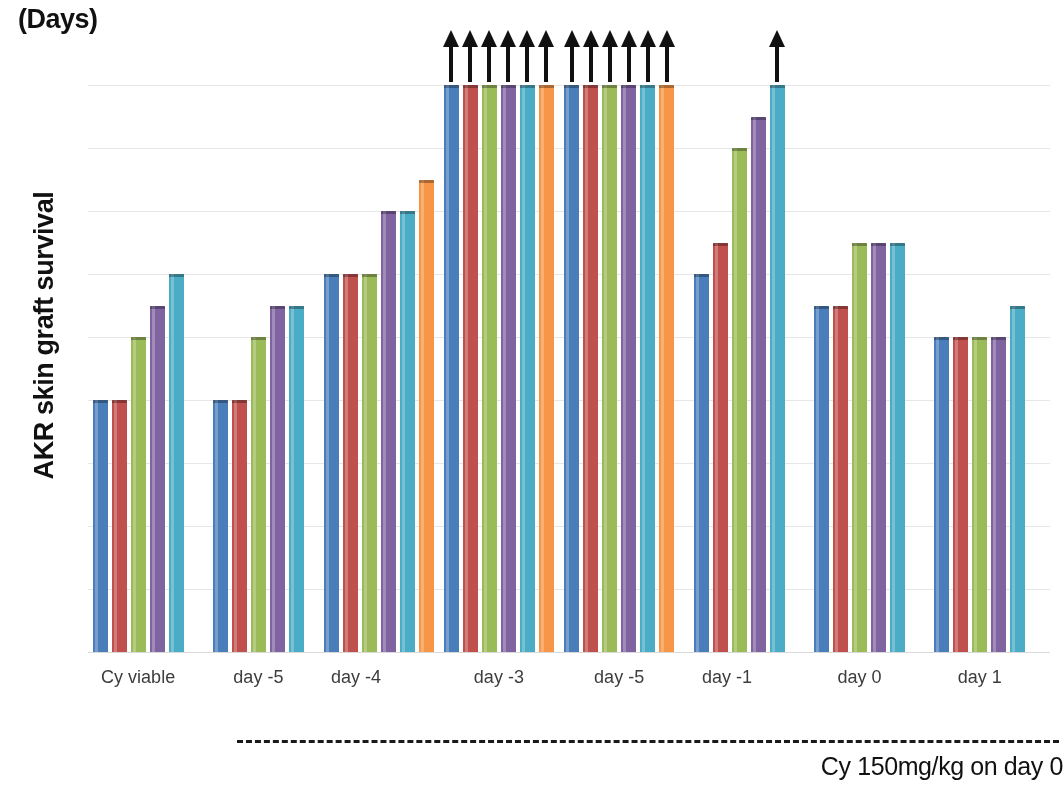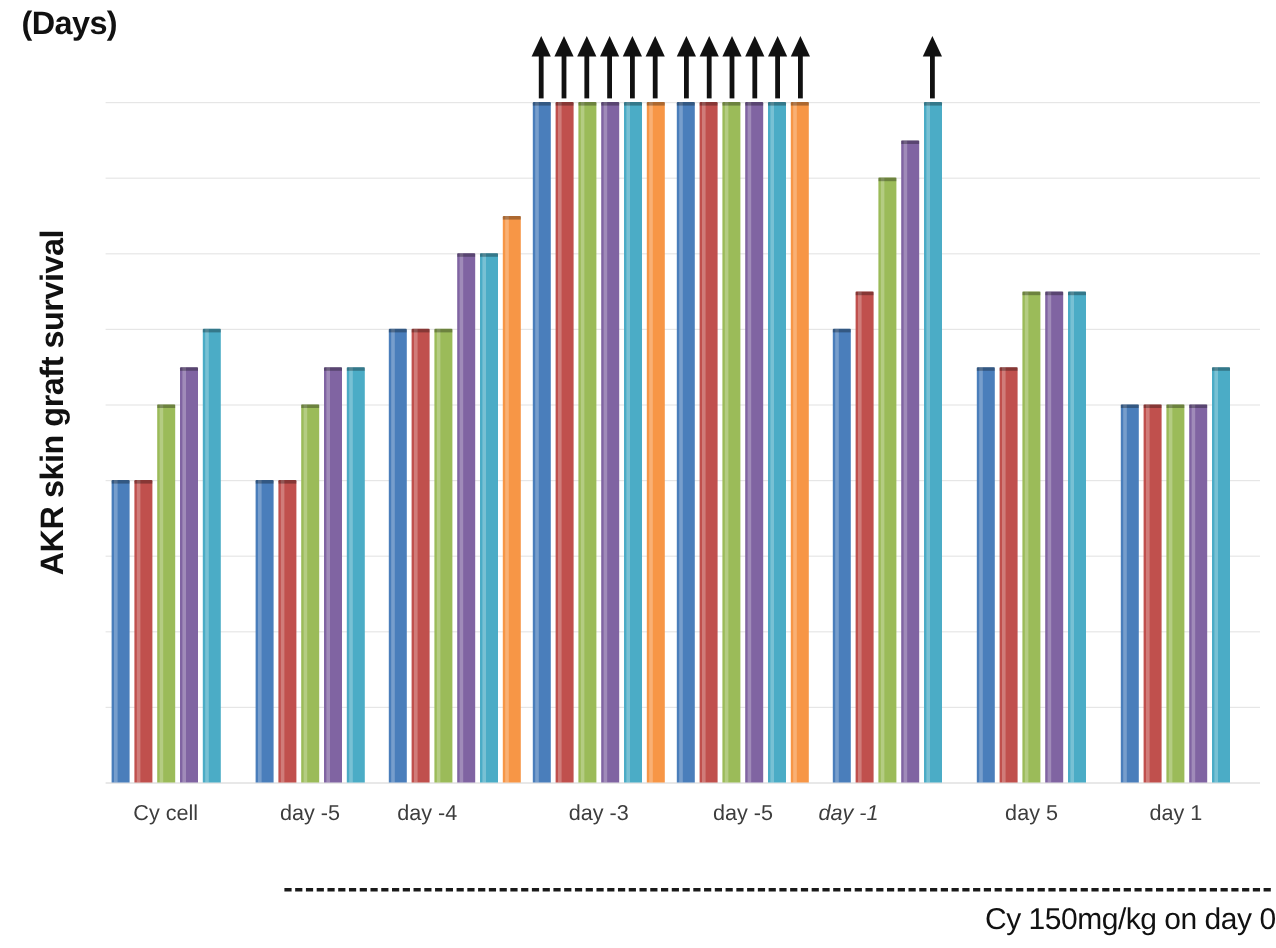--- a/index.html
+++ b/index.html
@@ -406,27 +406,27 @@
         </div>
         <div class="bar" title="day 1: 11" style="left: 922.375px; height: 346.5px; background: rgb(75, 172, 198);">
           <div class="shine"></div>
           <div class="cap"></div>
         </div>
       </div>
   </div>
 
   <div id="ytick-layer"></div>
   <div id="xtick-layer">
-      <div class="xtick-label" style="left: 138.125px;">Cy cell</div>
+      <div class="xtick-label" style="left: 138.125px;">Cy viable</div>
       <div class="xtick-label" style="left: 258.375px;">day -5</div>
       <div class="xtick-label" style="left: 356px;">day -4</div>
       <div class="xtick-label" style="left: 498.875px;">day -3</div>
       <div class="xtick-label" style="left: 619.125px;">day -5</div>
-      <div class="xtick-label" style="left: 707px; font-style: italic;">day -1</div>
-      <div class="xtick-label" style="left: 859.625px;">day 5</div>
+      <div class="xtick-label" style="left: 727px;">day -1</div>
+      <div class="xtick-label" style="left: 859.625px;">day 0</div>
       <div class="xtick-label" style="left: 979.875px;">day 1</div>
     </div>
 
 
   <div class="dashed-rule"></div>
 
   <div class="caption-lower">Cy 150mg/kg on day 0</div>
 
 </div>
 

